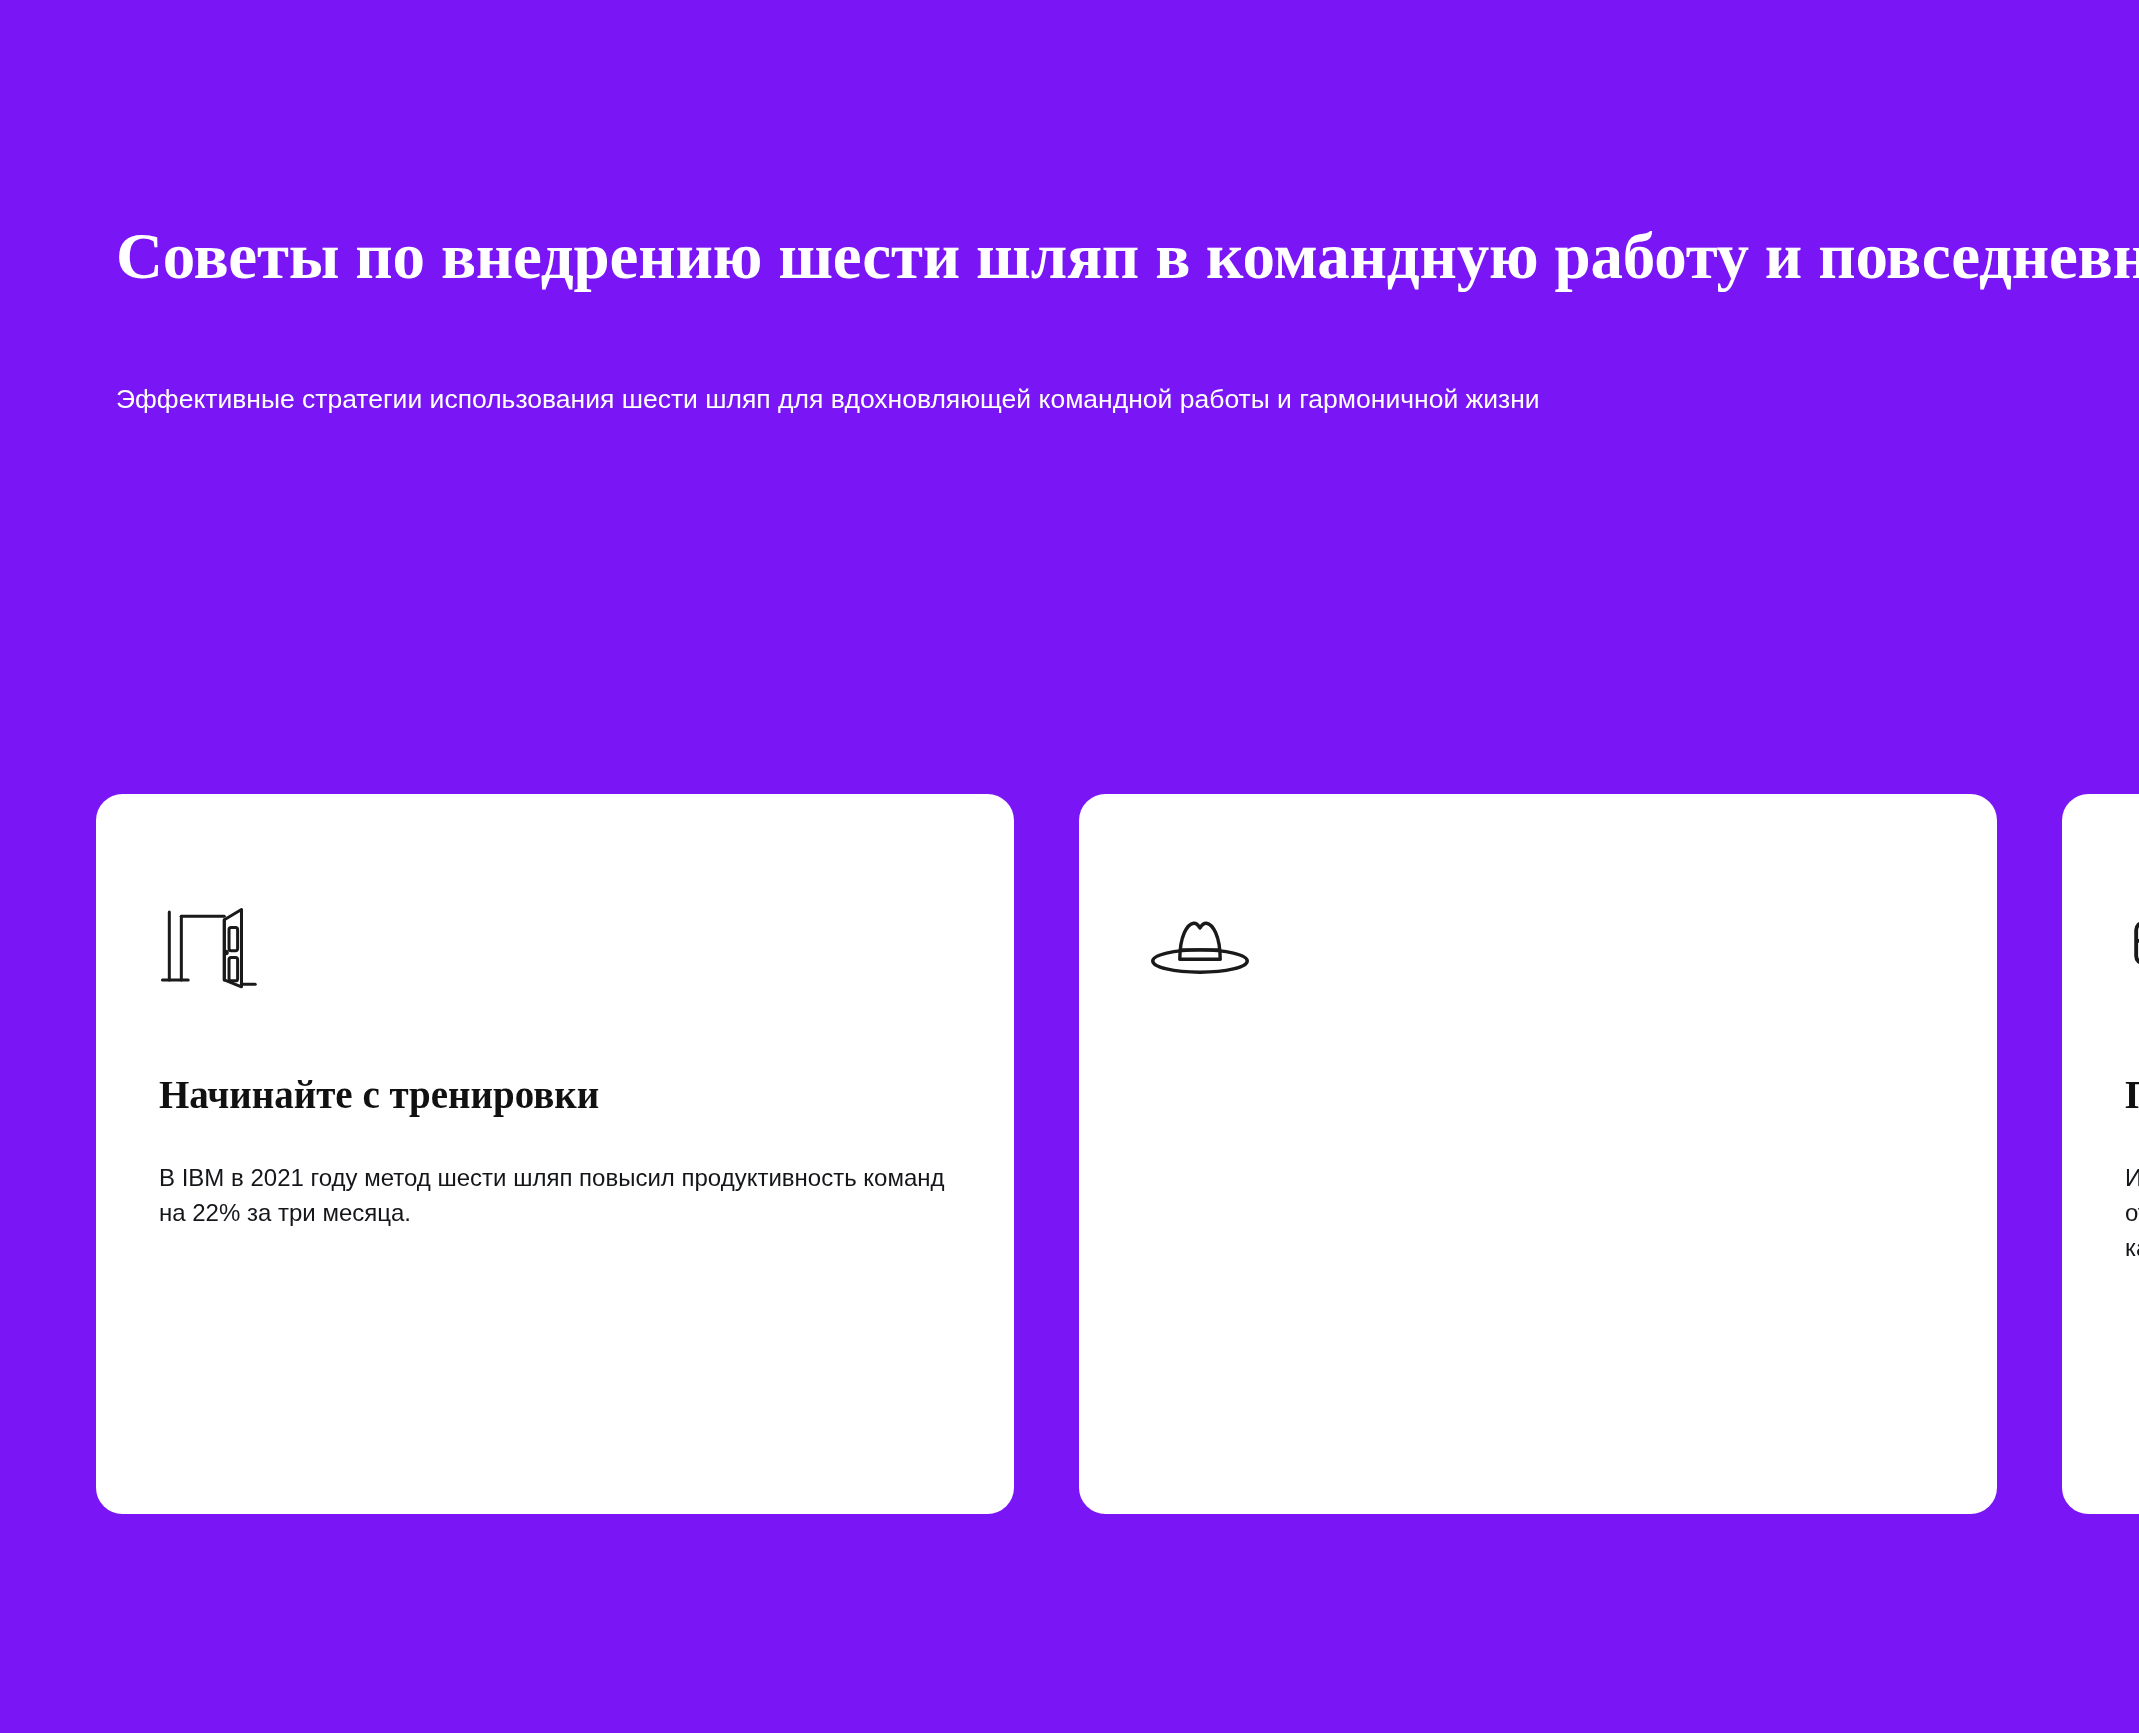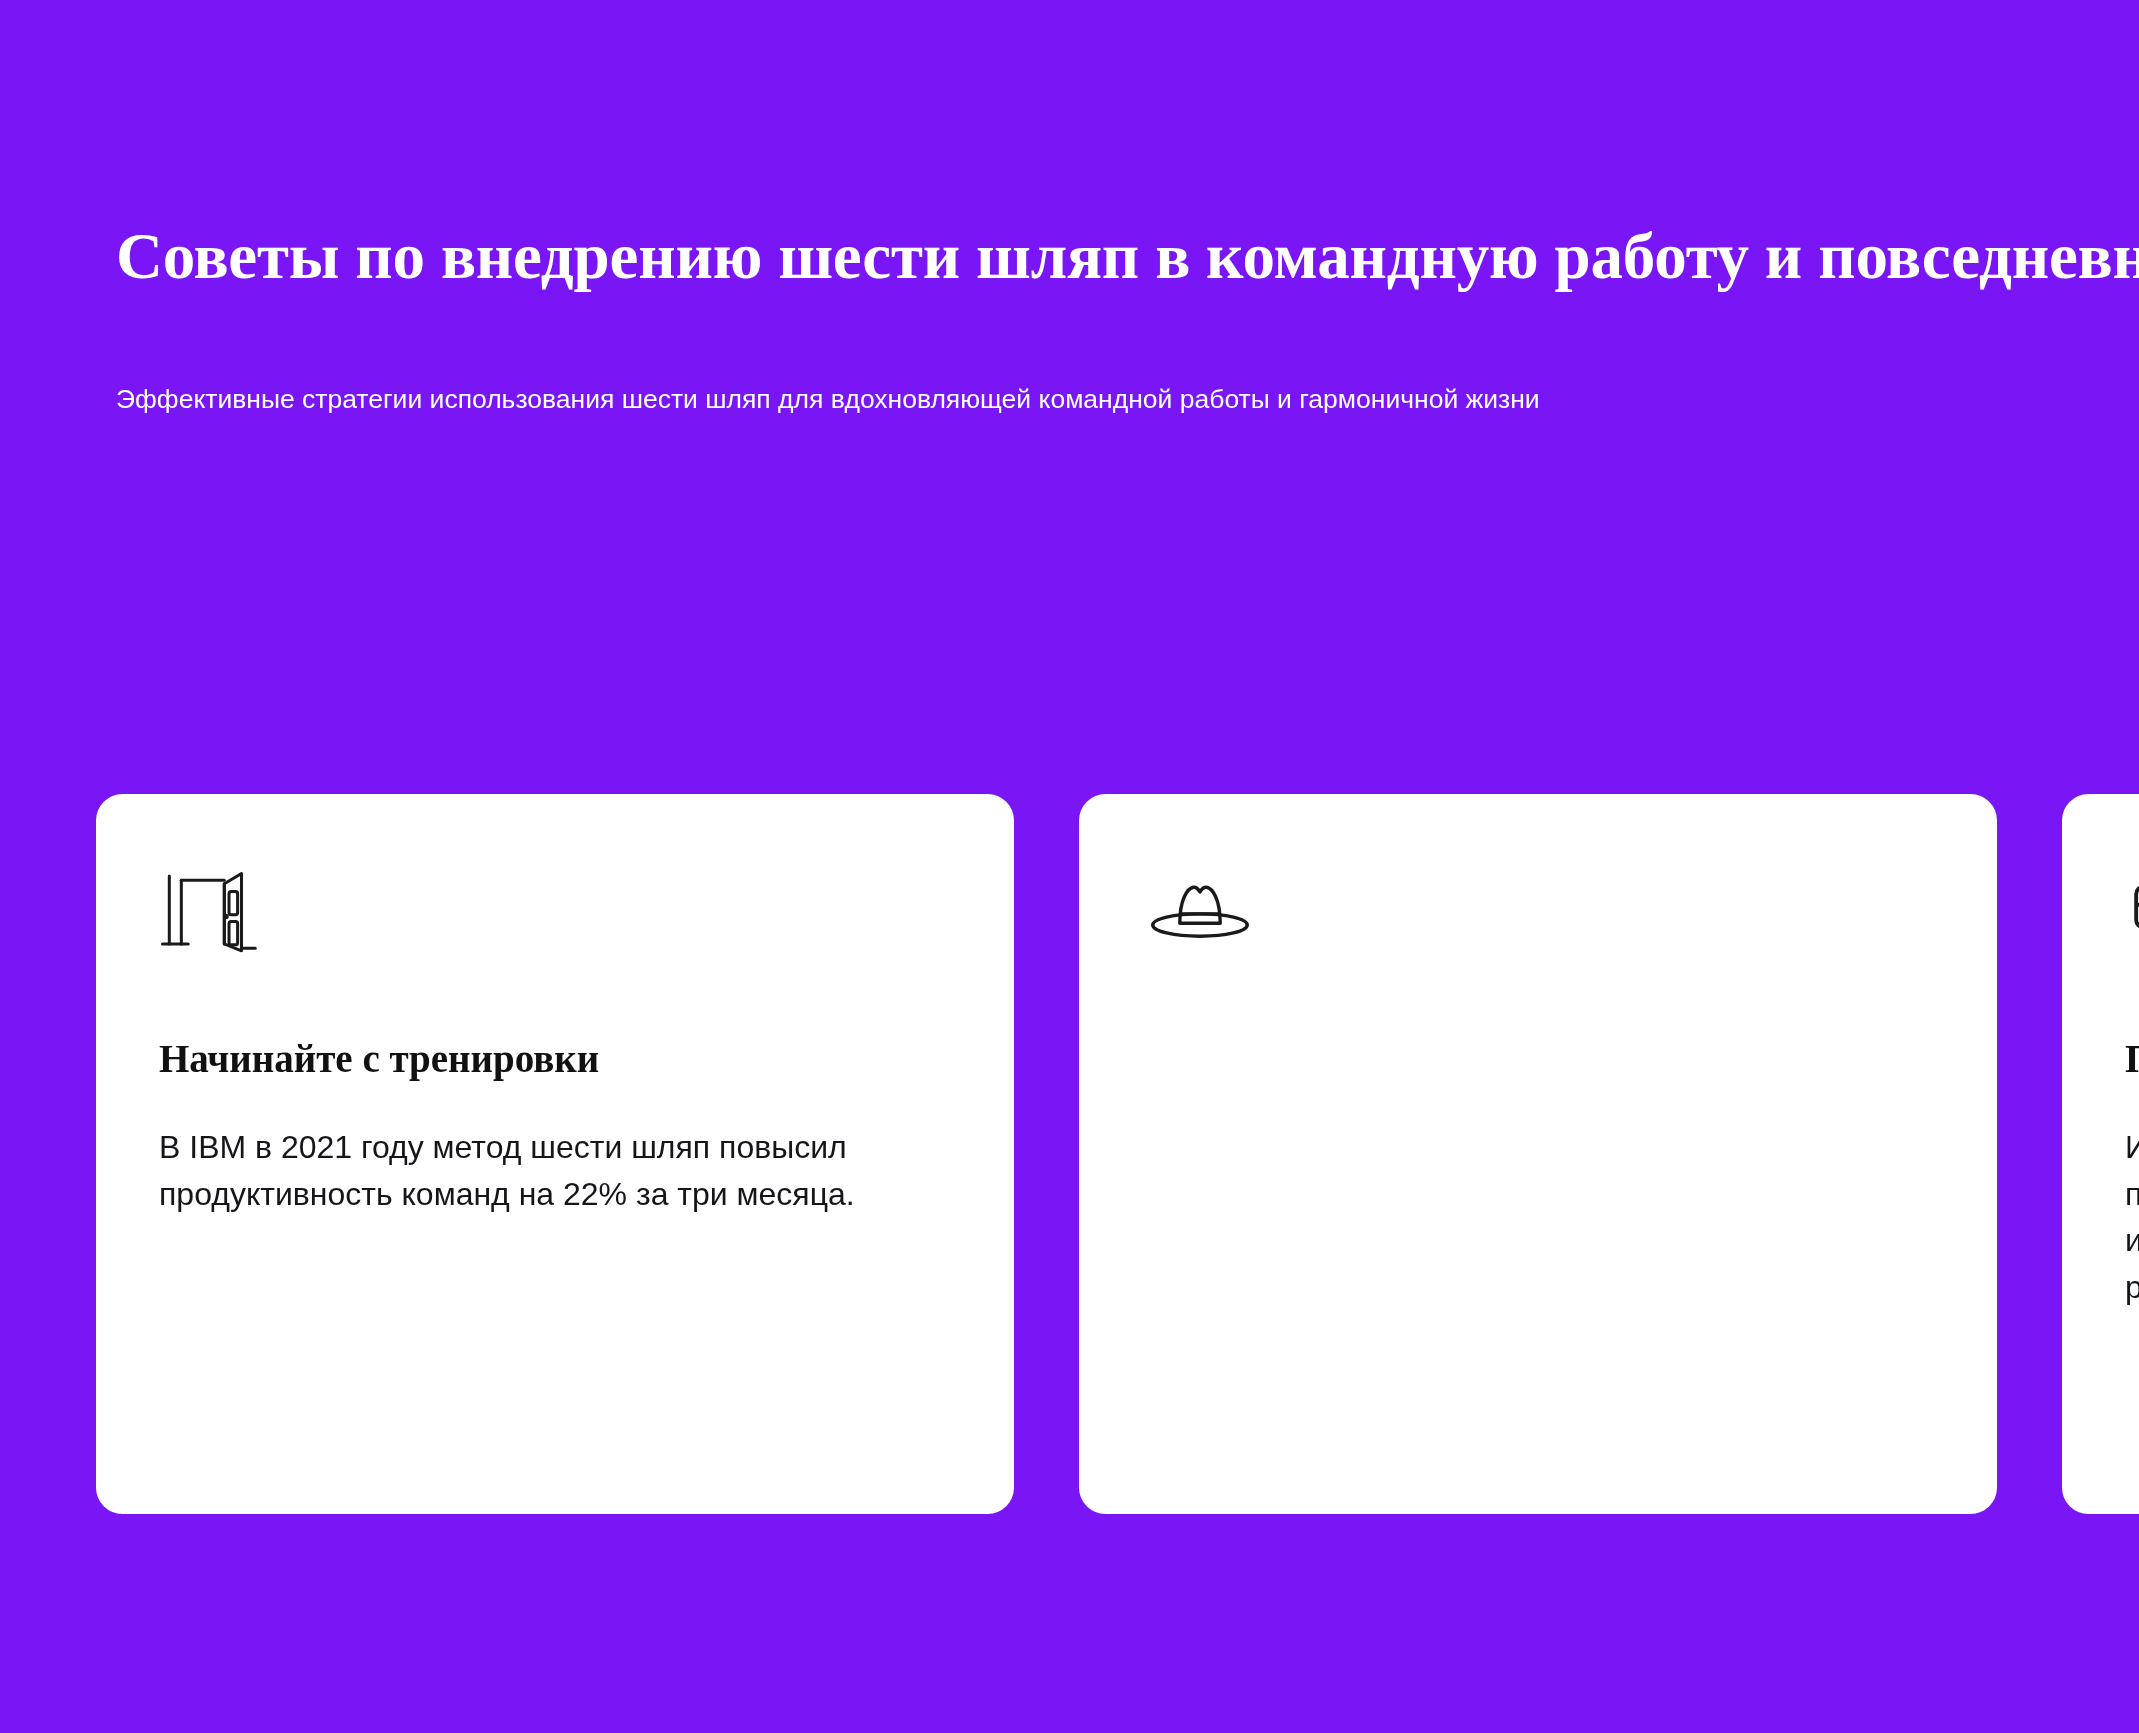--- a/index.html
+++ b/index.html
@@ -62,21 +62,21 @@
     flex-direction: row;
     gap: 65px;
   }
 
   .card {
     flex: 1 1 0;
     min-width: 0;
     height: 720px;
     background: #FFFFFF;
     border-radius: 26.5px;
-    padding: 64px 63px 0 63px;
+    padding: 100px 63px 0 63px;
     display: flex;
     flex-direction: column;
     align-items: flex-start;
   }
 
   .card-icon {
     width: 116px;
     height: 98px;
     display: block;
     flex: none;
@@ -89,21 +89,21 @@
     font-weight: 700;
     font-size: 39px;
     line-height: 1.2;
     color: #111111;
   }
 
   .card-body {
     margin-top: 41px;
     font-family: "Liberation Sans", sans-serif;
     font-weight: 400;
-    font-size: 32px;
+    font-size: 24px;
     line-height: 1.46;
     color: #15161A;
     max-width: 100%;
   }
 
   
   .card:nth-child(1) .card-body { max-width: 787px; }
   .card:nth-child(2) .card-body { max-width: 668px; }
   .card:nth-child(3) .card-body { max-width: 753px; }
 </style>

